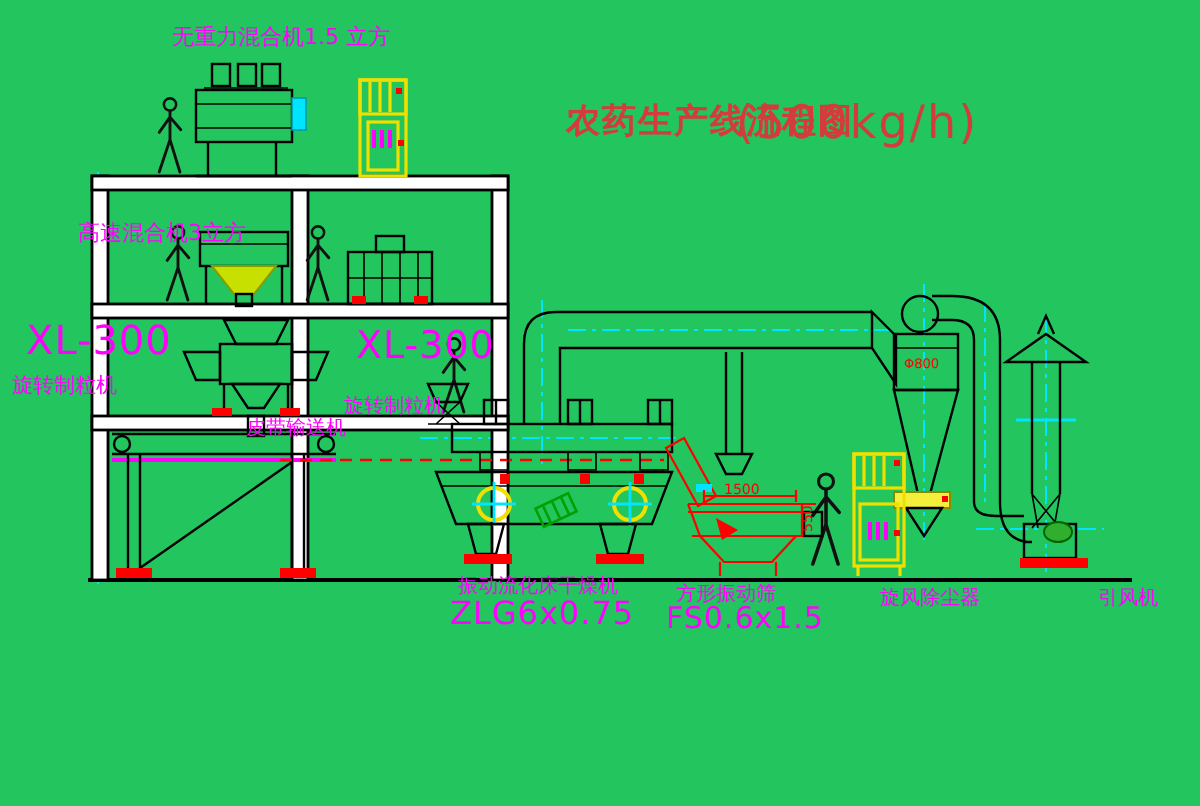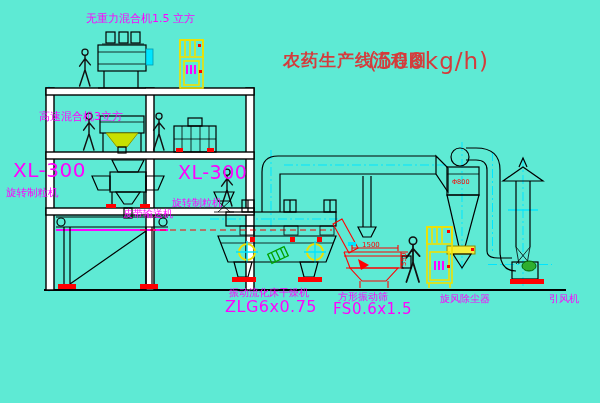--- a/index.html
+++ b/index.html
@@ -1,16 +1,16 @@
 <!DOCTYPE html>
 <html><head>
 <meta charset="utf-8">
 <style>
   html,body{margin:0;padding:0;background:#fff;}
-  #stage{position:relative;width:600px;height:403px;background:#5eead4;overflow:hidden;}
+  #stage{position:relative;width:600px;height:403px;background:#22c55e;overflow:hidden;}
   svg{position:absolute;left:0;top:0;}
   text{user-select:none;}
   .lbl{font-family:"DejaVu Sans",sans-serif;fill:#ff00ff;}
   .model{font-family:"DejaVu Sans",sans-serif;fill:#ff00ff;letter-spacing:0.5px;}
   .dim{font-family:"DejaVu Sans",sans-serif;fill:#ff0000;}
   .title-cn{font-family:"Liberation Serif",serif;fill:#d43c3c;font-weight:bold;letter-spacing:1px;}
   .title-cap{font-family:"DejaVu Sans",sans-serif;fill:#d43c3c;letter-spacing:1px;}
   .blk{stroke:#000;fill:none;stroke-width:1.2;}
   .blkthin{stroke:#000;fill:none;stroke-width:0.8;}
   .slab{stroke:#000;fill:#fff;stroke-width:1.4;}

